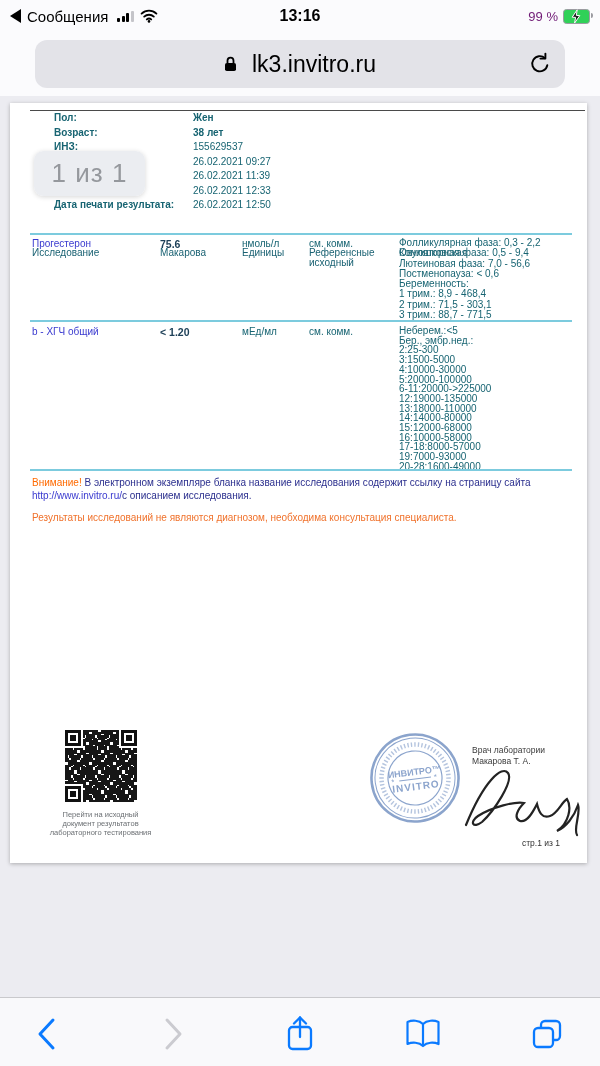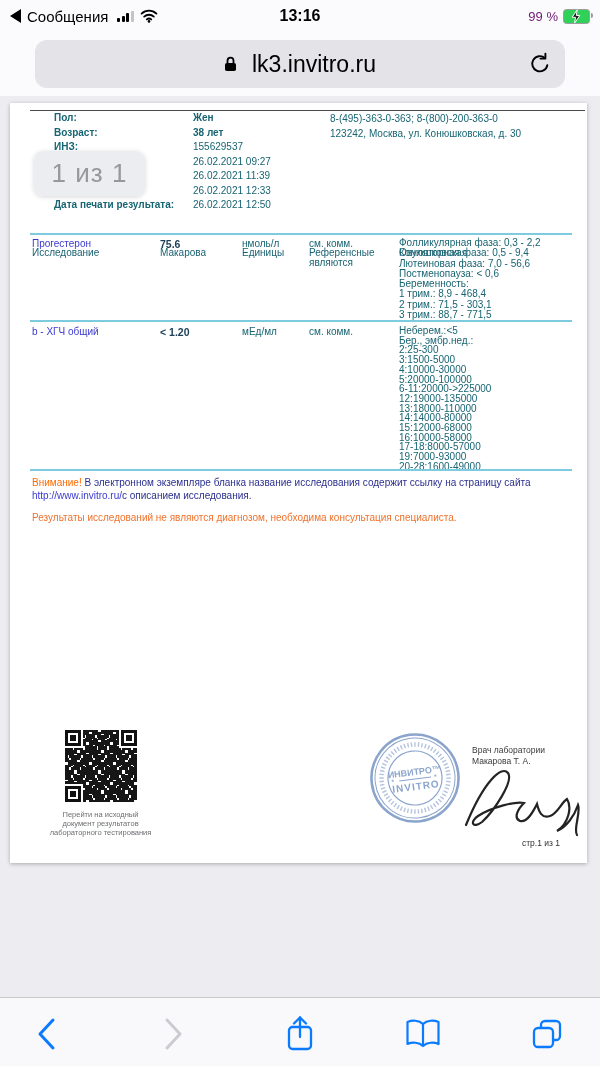--- a/index.html
+++ b/index.html
@@ -152,33 +152,29 @@
         </div>
       <div class="irow">
           <span class="ilabel"></span>
           <span class="ivalue">26.02.2021 12:33</span>
         </div>
       <div class="irow">
           <span class="ilabel">Дата печати результата:</span>
           <span class="ivalue">26.02.2021 12:50</span>
         </div>
     </div>
-    <div class="rinfo">
-      <div>8-(495)-363-0-363; 8-(800)-200-363-0</div>
-      <div>123242, Москва, ул. Конюшковская, д. 30</div>
-    </div>
 
     <div class="pill">1 из 1</div>
 
     <div class="th">
       <span class="c-name" style="top:112px">Исследование</span>
       <span class="c-res" style="top:112px">Макарова</span>
       <span class="c-unit" style="top:112px">Единицы</span>
       <span class="c-ref" style="top:112px">Референсные</span>
-      <span class="c-ref" style="top:122px">являются</span>
+      <span class="c-ref" style="top:122px">исходный</span>
       <span class="c-com" style="top:112px">Конюшковская</span>
     </div>
     <div class="tline" style="top:130px"></div>
 
     <div class="trow">
       <span class="c-name link" style="top:135px">Прогестерон</span>
       <span class="c-res res" style="top:135px">75.6</span>
       <span class="c-unit" style="top:135px">нмоль/л</span>
       <span class="c-ref" style="top:135px">см. комм.</span>
       <div class="cmt cmt-l1" style="top:135px">

